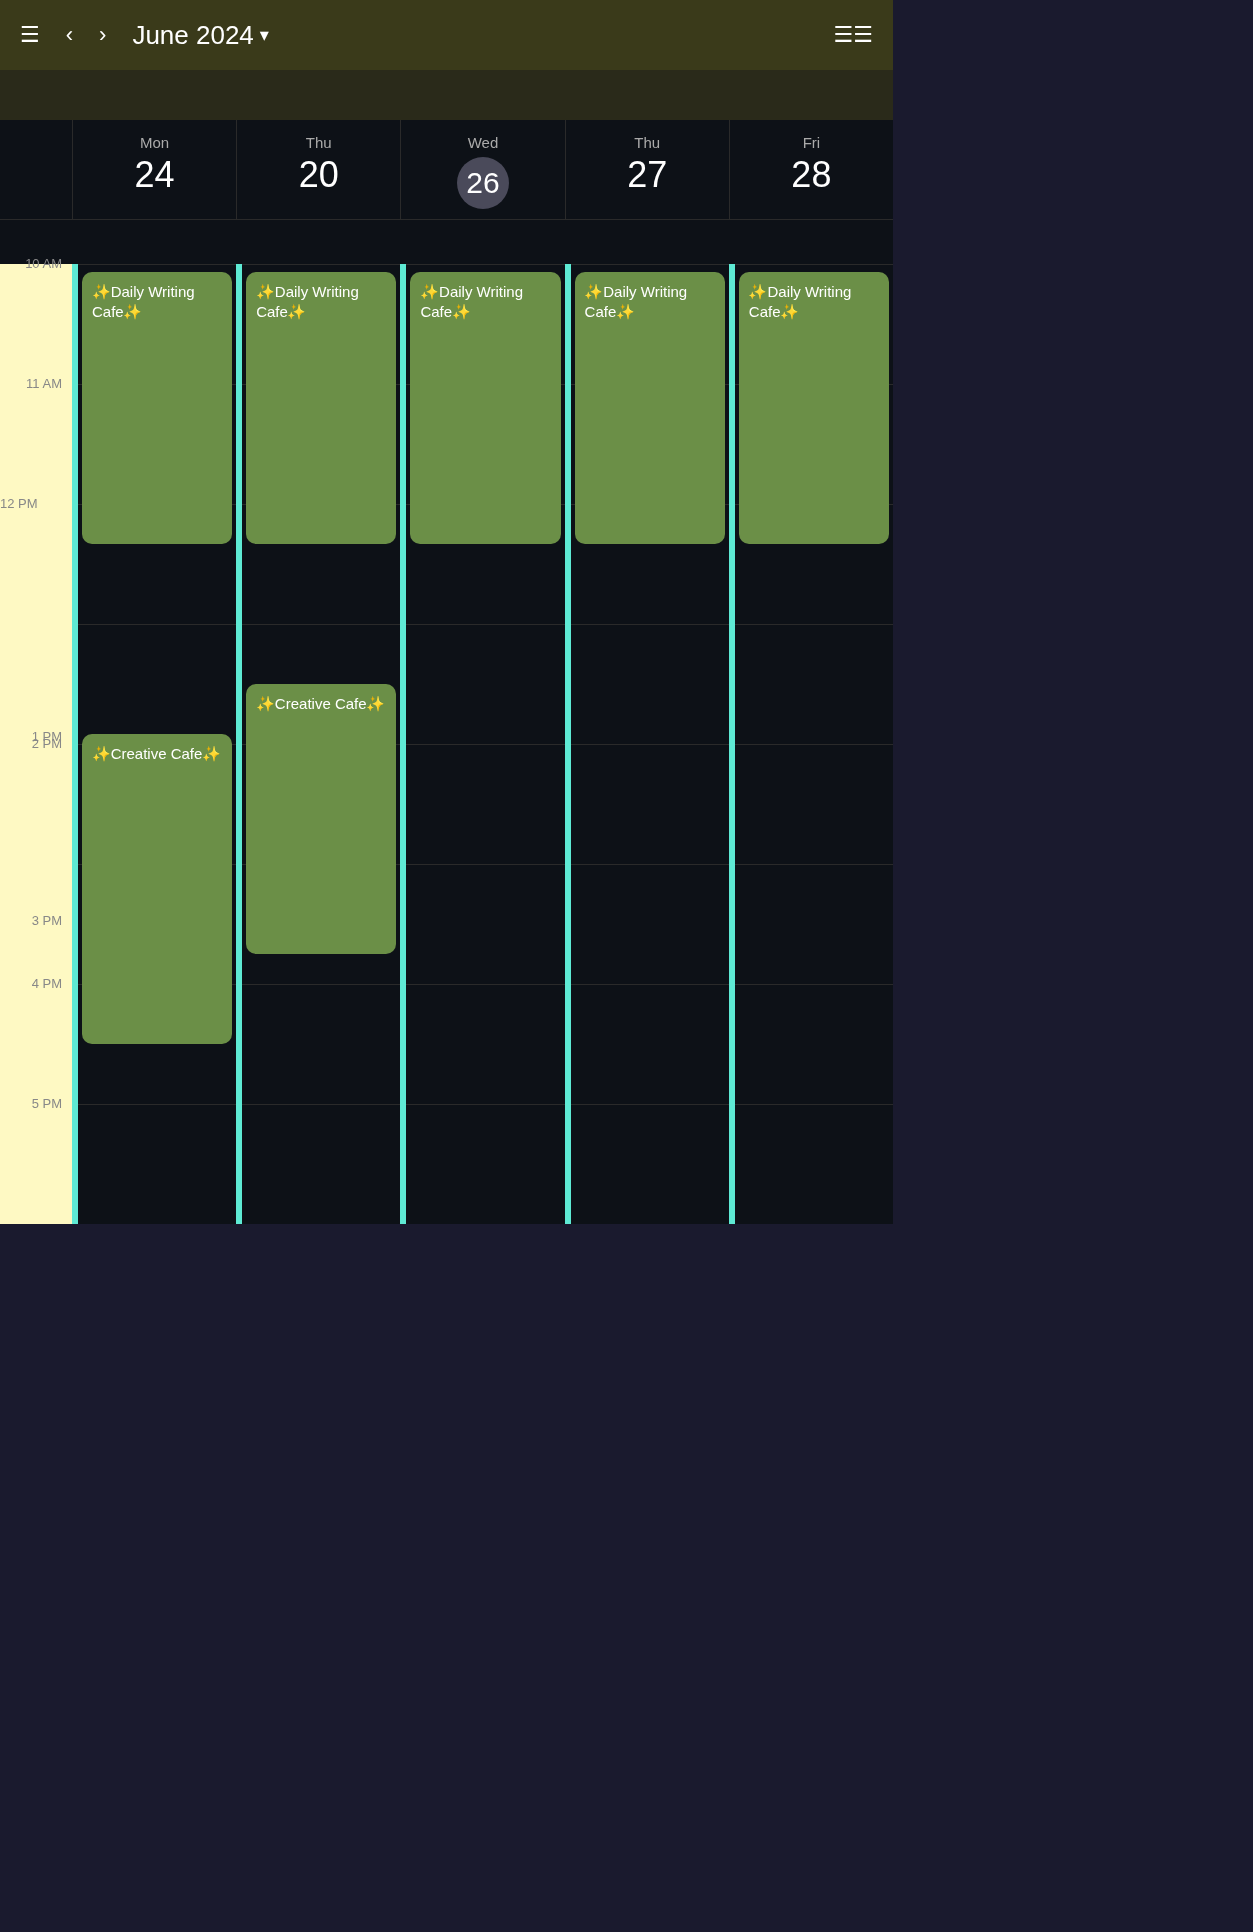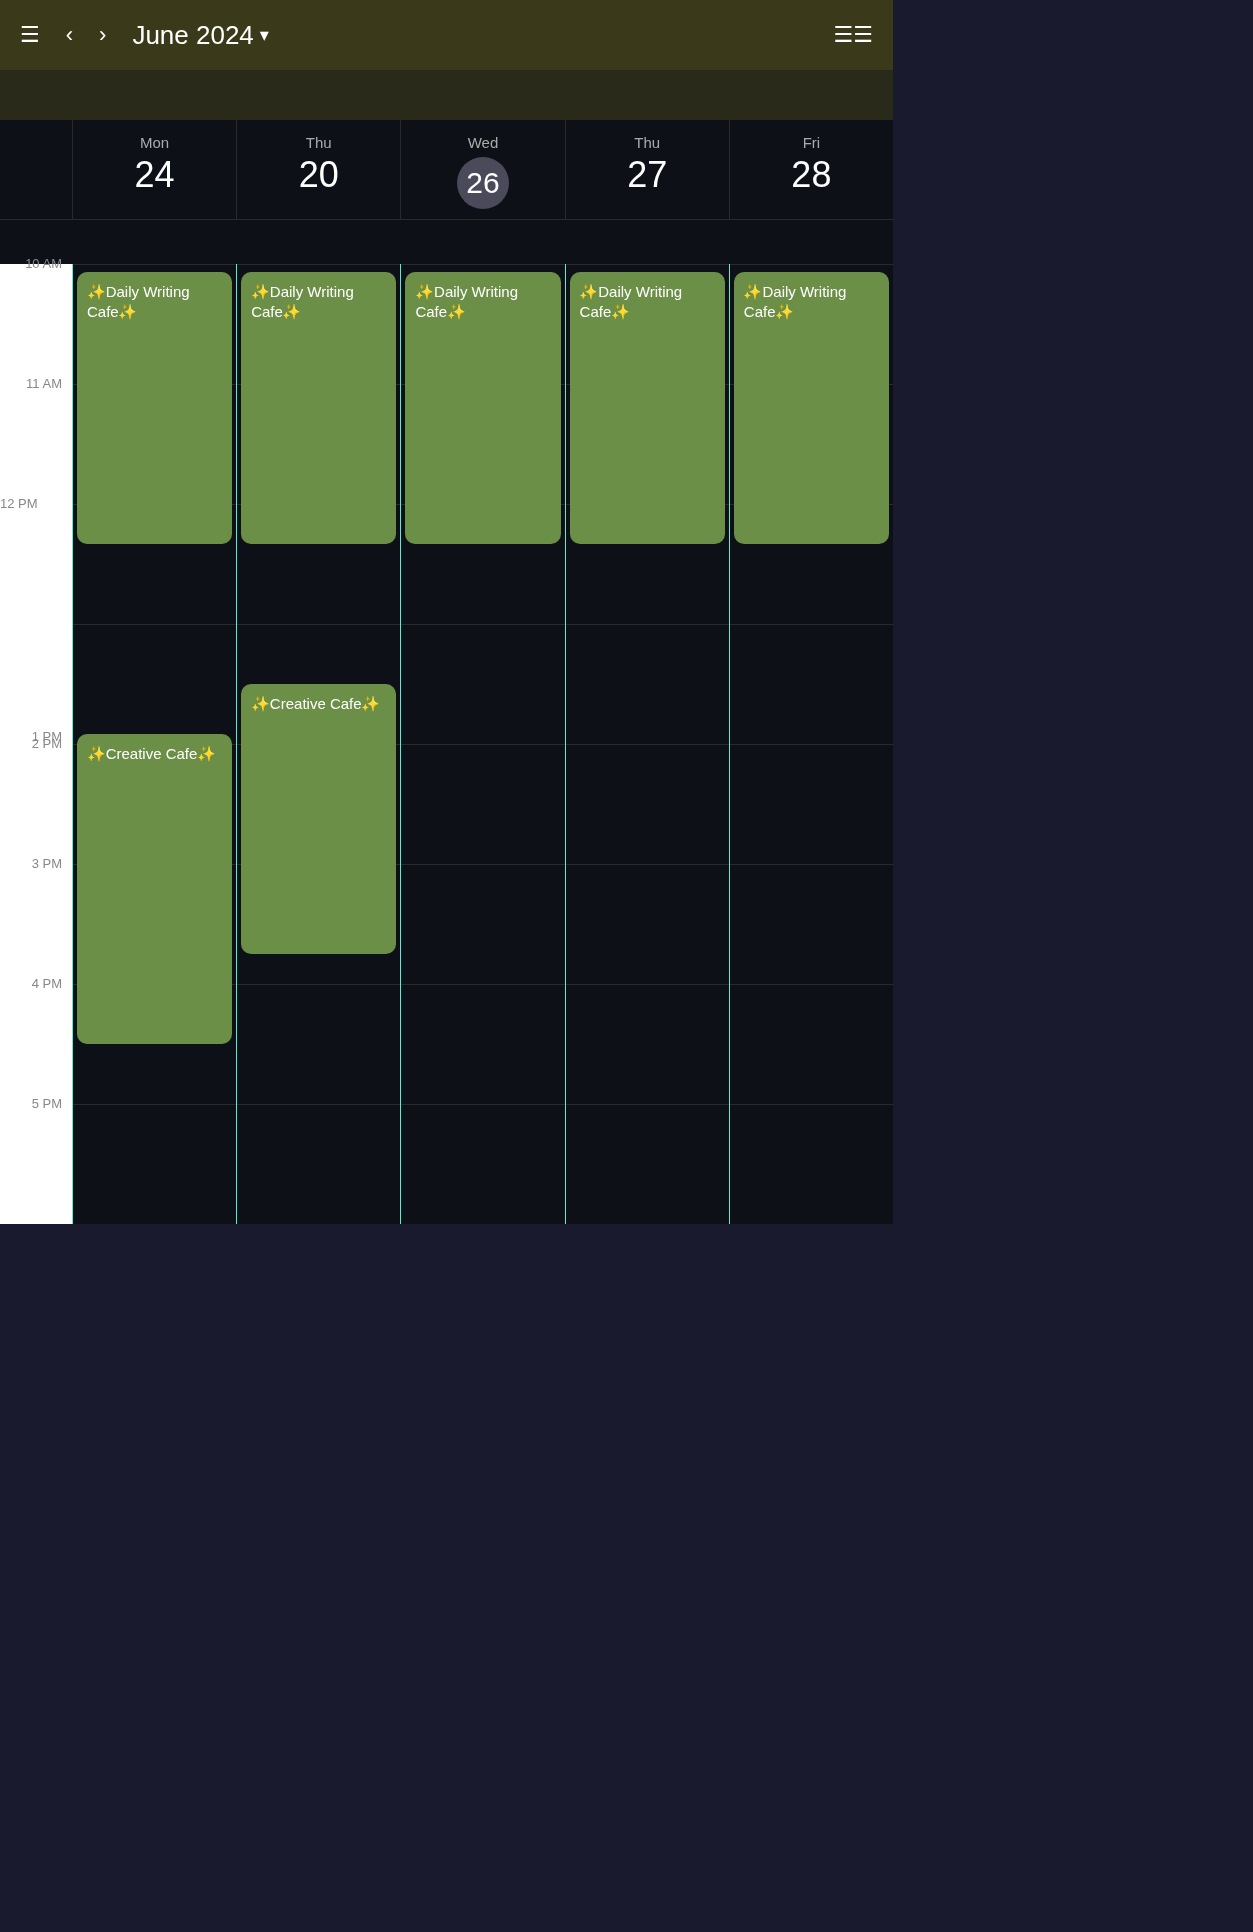--- a/index.html
+++ b/index.html
@@ -120,31 +120,31 @@
 
     
     .time-grid {
       display: grid;
       grid-template-columns: 72px repeat(5, 1fr);
       flex: 1;
       position: relative;
     }
 
     .time-column {
-      background: #ffffff;
+      background: #fef9c3;
       position: relative;
     }
     .time-label {
       color: #888;
       font-size: 13px;
       margin-top: -8px;
     }
 
     .day-column {
-      border-left: 1px solid #5eead4;
+      border-left: 6px solid #5eead4;
       position: relative;
       background: #0d1117;
     }
 
     .hour-line {
       position: absolute;
       left: 0;
       right: 0;
       border-top: 1px solid #2a2a2a;
       height: 0;
@@ -229,21 +229,21 @@
       </div>
       <div style="height:120px; display:flex; align-items:flex-start; justify-content:flex-start; padding-right:10px;">
         <span class="time-label">12 PM</span>
       </div>
       <div style="height:120px; display:flex; align-items:flex-end; justify-content:flex-end; padding-right:10px;">
         <span class="time-label">1 PM</span>
       </div>
       <div style="height:120px; display:flex; align-items:flex-start; justify-content:flex-end; padding-right:10px;">
         <span class="time-label">2 PM</span>
       </div>
-      <div style="height:120px; display:flex; align-items:flex-start; justify-content:flex-end; padding-right:10px;">
+      <div style="height:120px; display:flex; align-items:center; justify-content:flex-end; padding-right:10px;">
         <span class="time-label">3 PM</span>
       </div>
       <div style="height:120px; display:flex; align-items:flex-start; justify-content:flex-end; padding-right:10px;">
         <span class="time-label">4 PM</span>
       </div>
       <div style="height:120px; display:flex; align-items:flex-start; justify-content:flex-end; padding-right:10px;">
         <span class="time-label">5 PM</span>
       </div>
     </div>
 

